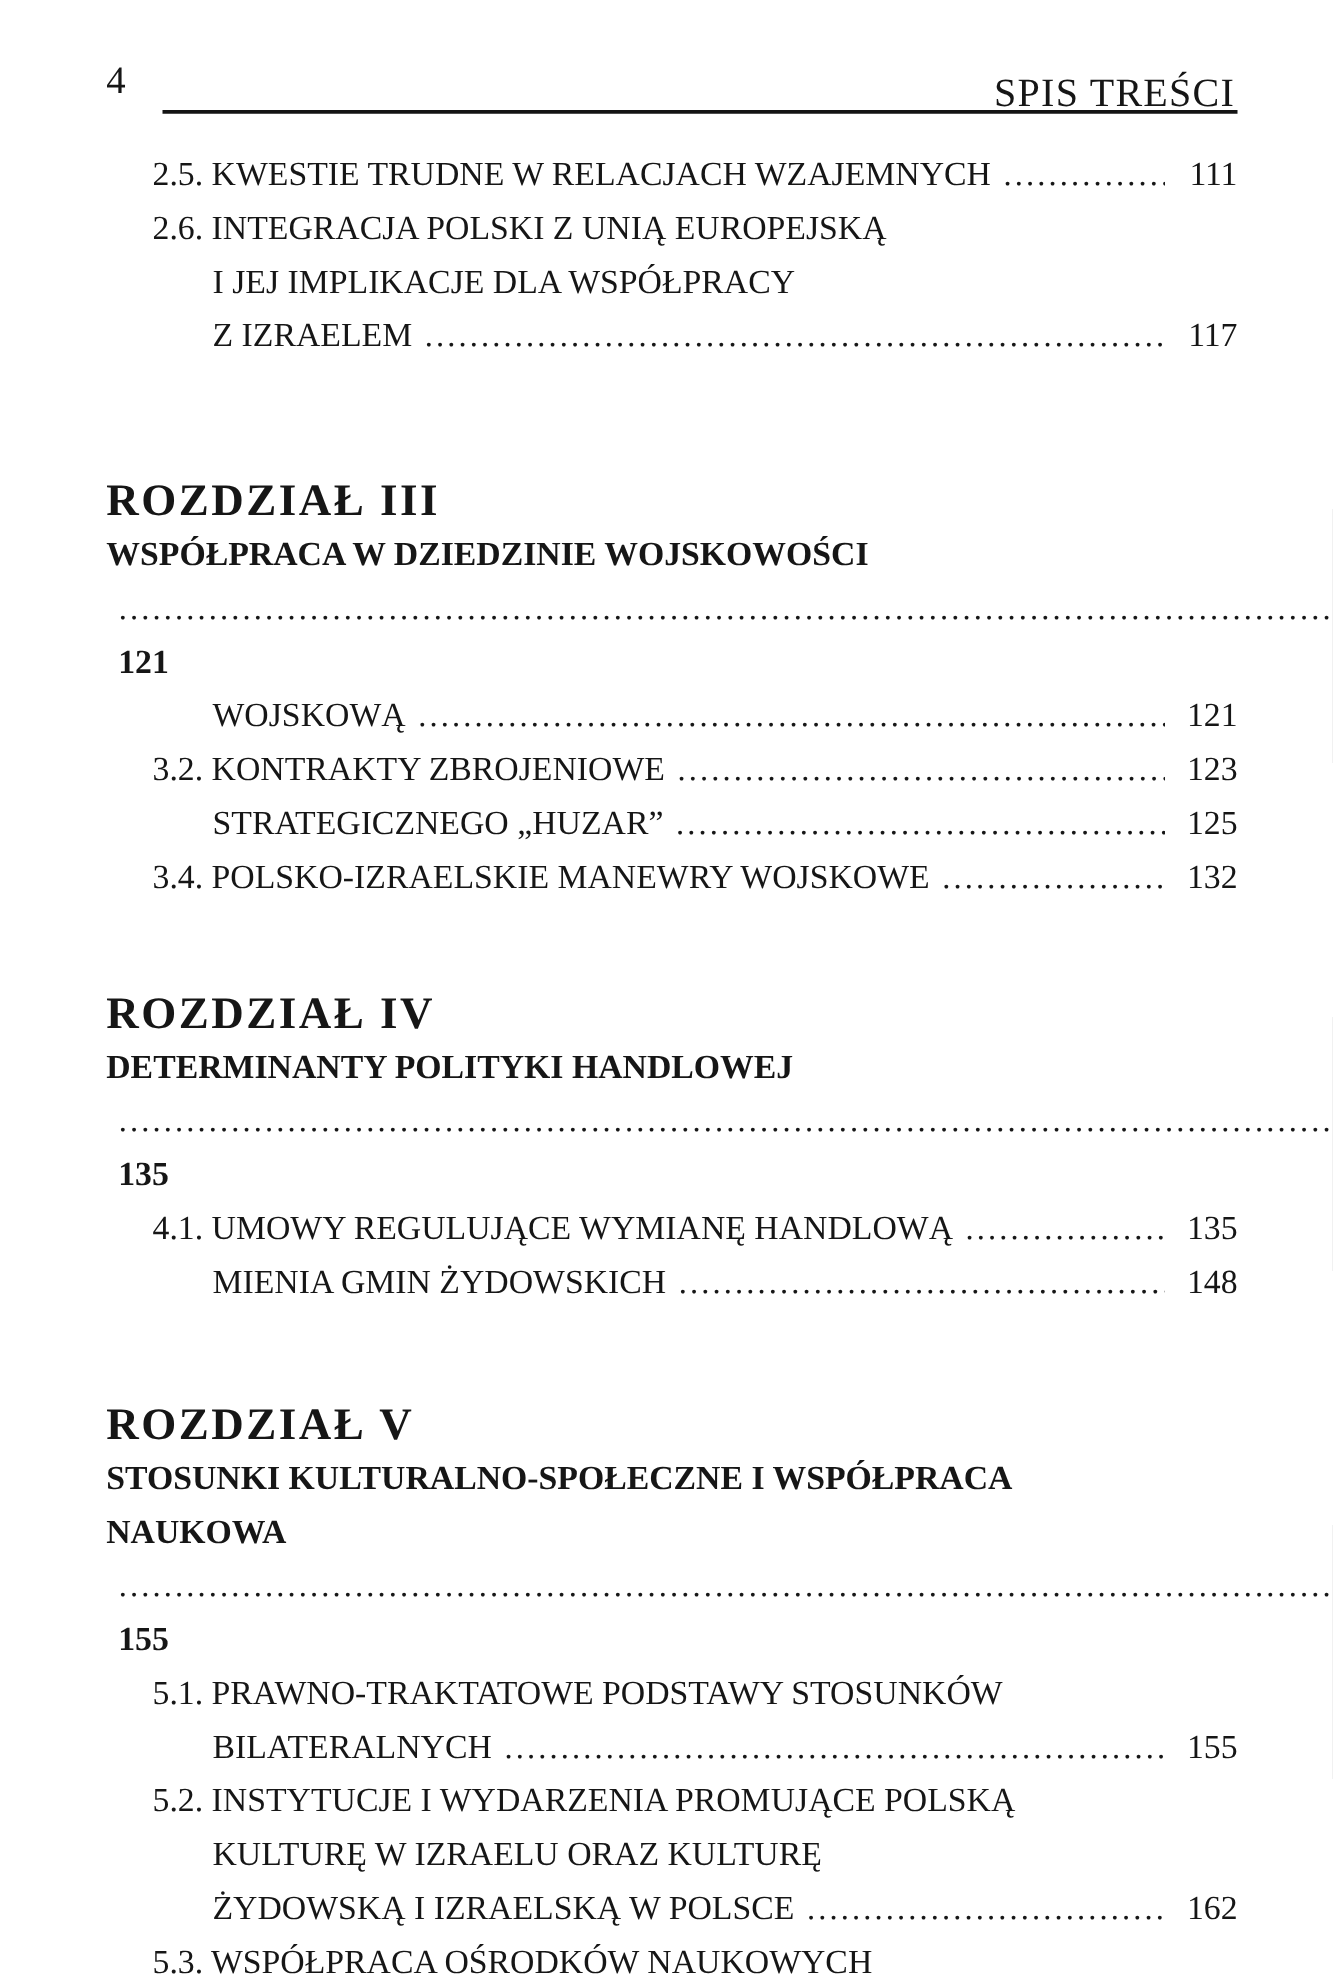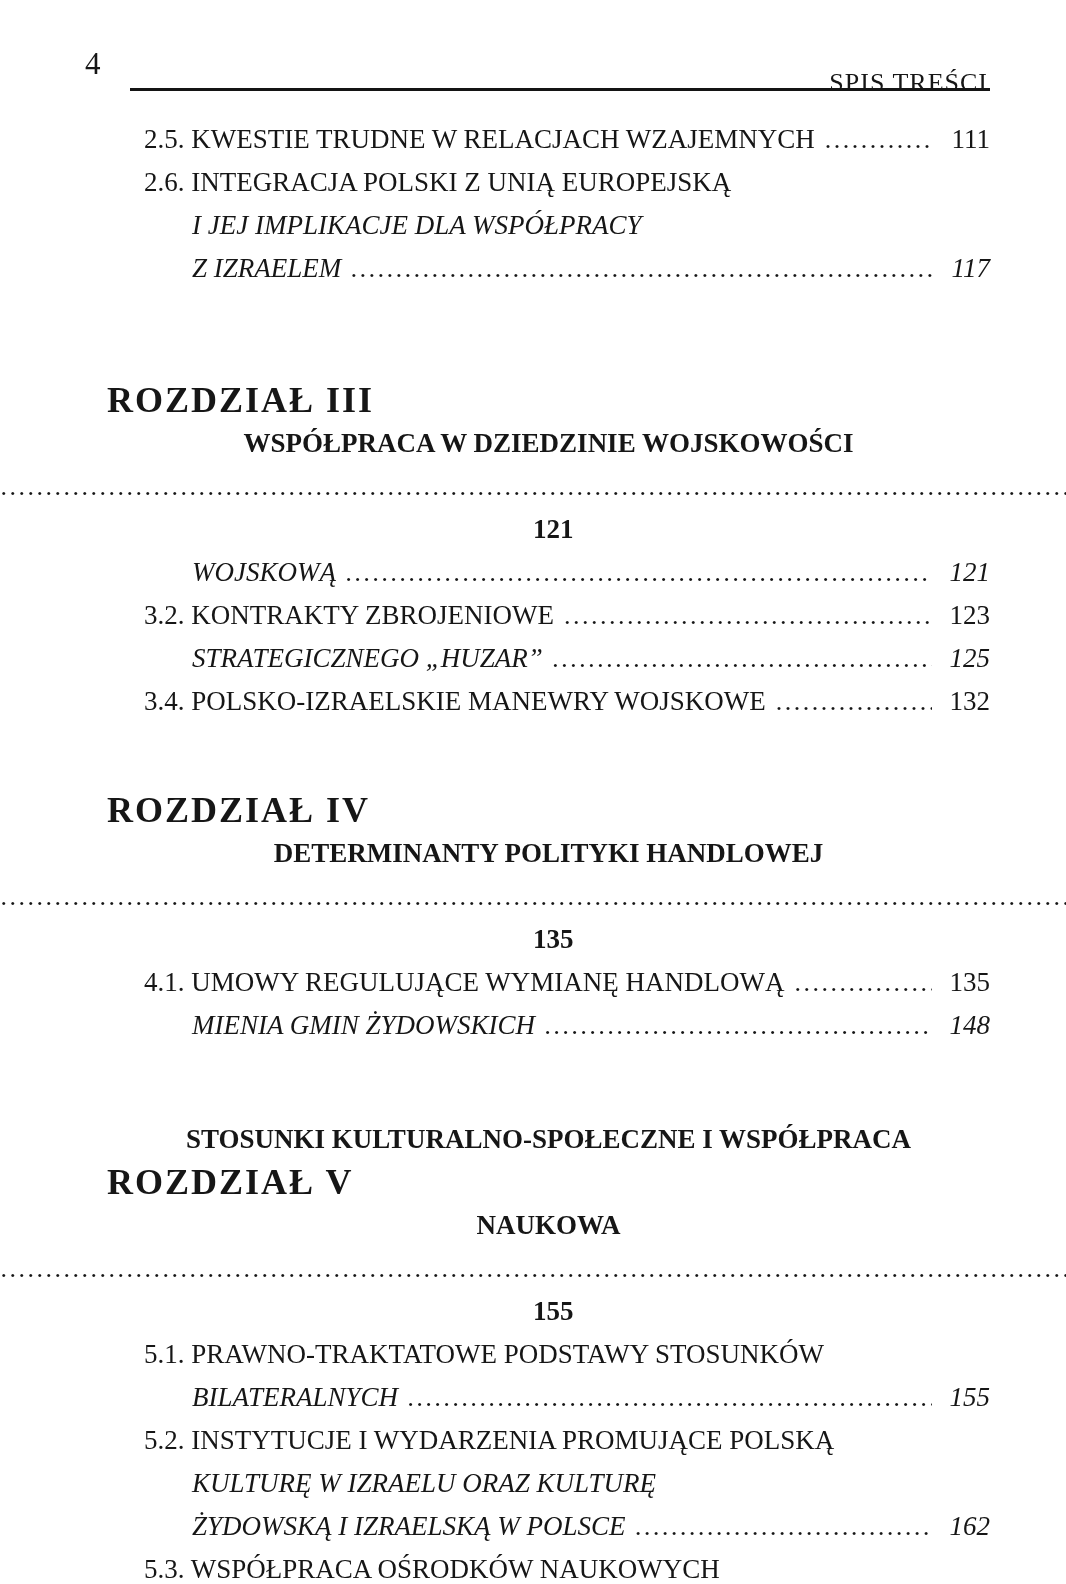--- a/index.html
+++ b/index.html
@@ -27,41 +27,40 @@
   }
   .header-rule {
     position: absolute;
     top: 88px;
     left: 130px;
     right: 76px;
     border-top: 3px solid #141414;
   }
   .header-title {
     position: absolute;
-    top: 68px;
+    top: 56px;
     right: 78px;
-    font-size: 26px;
+    font-size: 32px;
     letter-spacing: 1px;
   }
   
   .content {
     position: absolute;
     top: 118px;
     left: 85px;
     width: 905px;
   }
   .row {
     display: flex;
-    align-items: center;
+    align-items: flex-start;
     line-height: 43px;
     white-space: nowrap;
-    margin-left: 22px;
   }
   .ind1 { padding-left: 37px; }
-  .ind2 { padding-left: 85px; font-style: italic; }
+  .ind2 { padding-left: 85px; }
   .bold { font-weight: 700; flex-direction: column; }
   .chapter-heading {
     font-weight: 700;
     font-size: 36px;
     letter-spacing: 2px;
   }
   .leader {
     flex: 1 1 auto;
     overflow: hidden;
     min-width: 24px;
@@ -158,27 +157,27 @@
         <span class="pg">135</span>
       </div>
       <div class="row ind2">
         <span>MIENIA GMIN ŻYDOWSKICH</span>
         <span class="leader"></span>
         <span class="pg">148</span>
       </div>
     </div>
 
     <div class="gap-c">
-      <div class="row bold">
-        <span>STOSUNKI KULTURALNO-SPOŁECZNE I WSPÓŁPRACA</span>
-      </div>
       <div class="row chapter-heading">
         <span>ROZDZIAŁ V</span>
       </div>
       <div class="row bold">
+        <span>STOSUNKI KULTURALNO-SPOŁECZNE I WSPÓŁPRACA</span>
+      </div>
+      <div class="row bold">
         <span>NAUKOWA</span>
         <span class="leader"></span>
         <span class="pg">155</span>
       </div>
       <div class="row ind1">
         <span>5.1. PRAWNO-TRAKTATOWE PODSTAWY STOSUNKÓW</span>
       </div>
       <div class="row ind2">
         <span>BILATERALNYCH</span>
         <span class="leader"></span>

